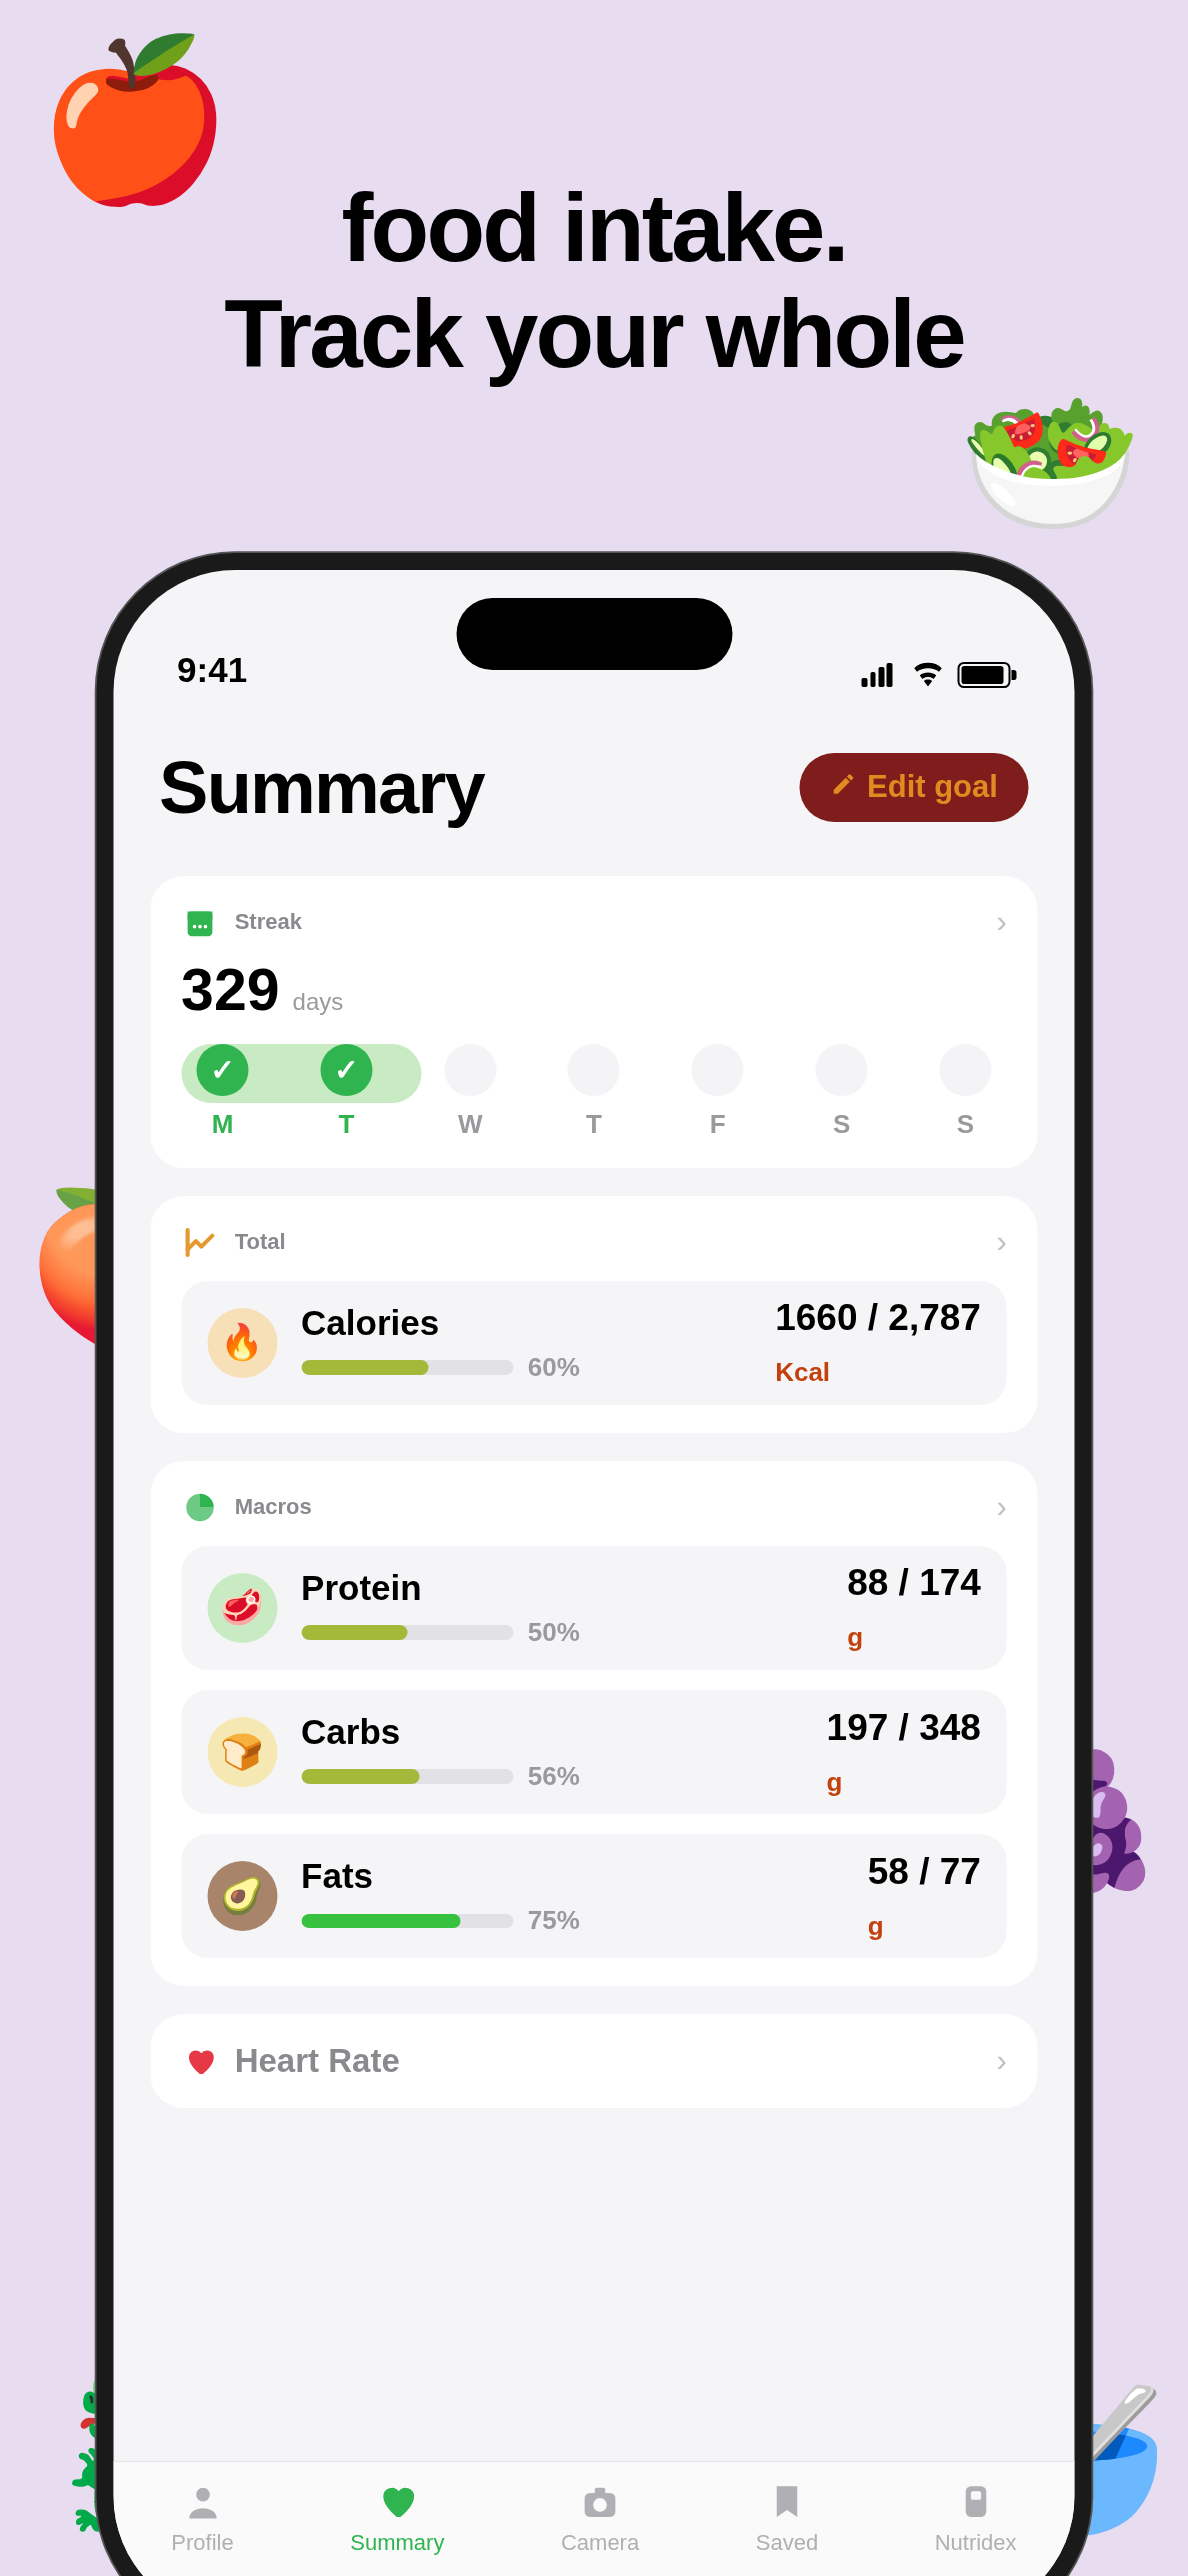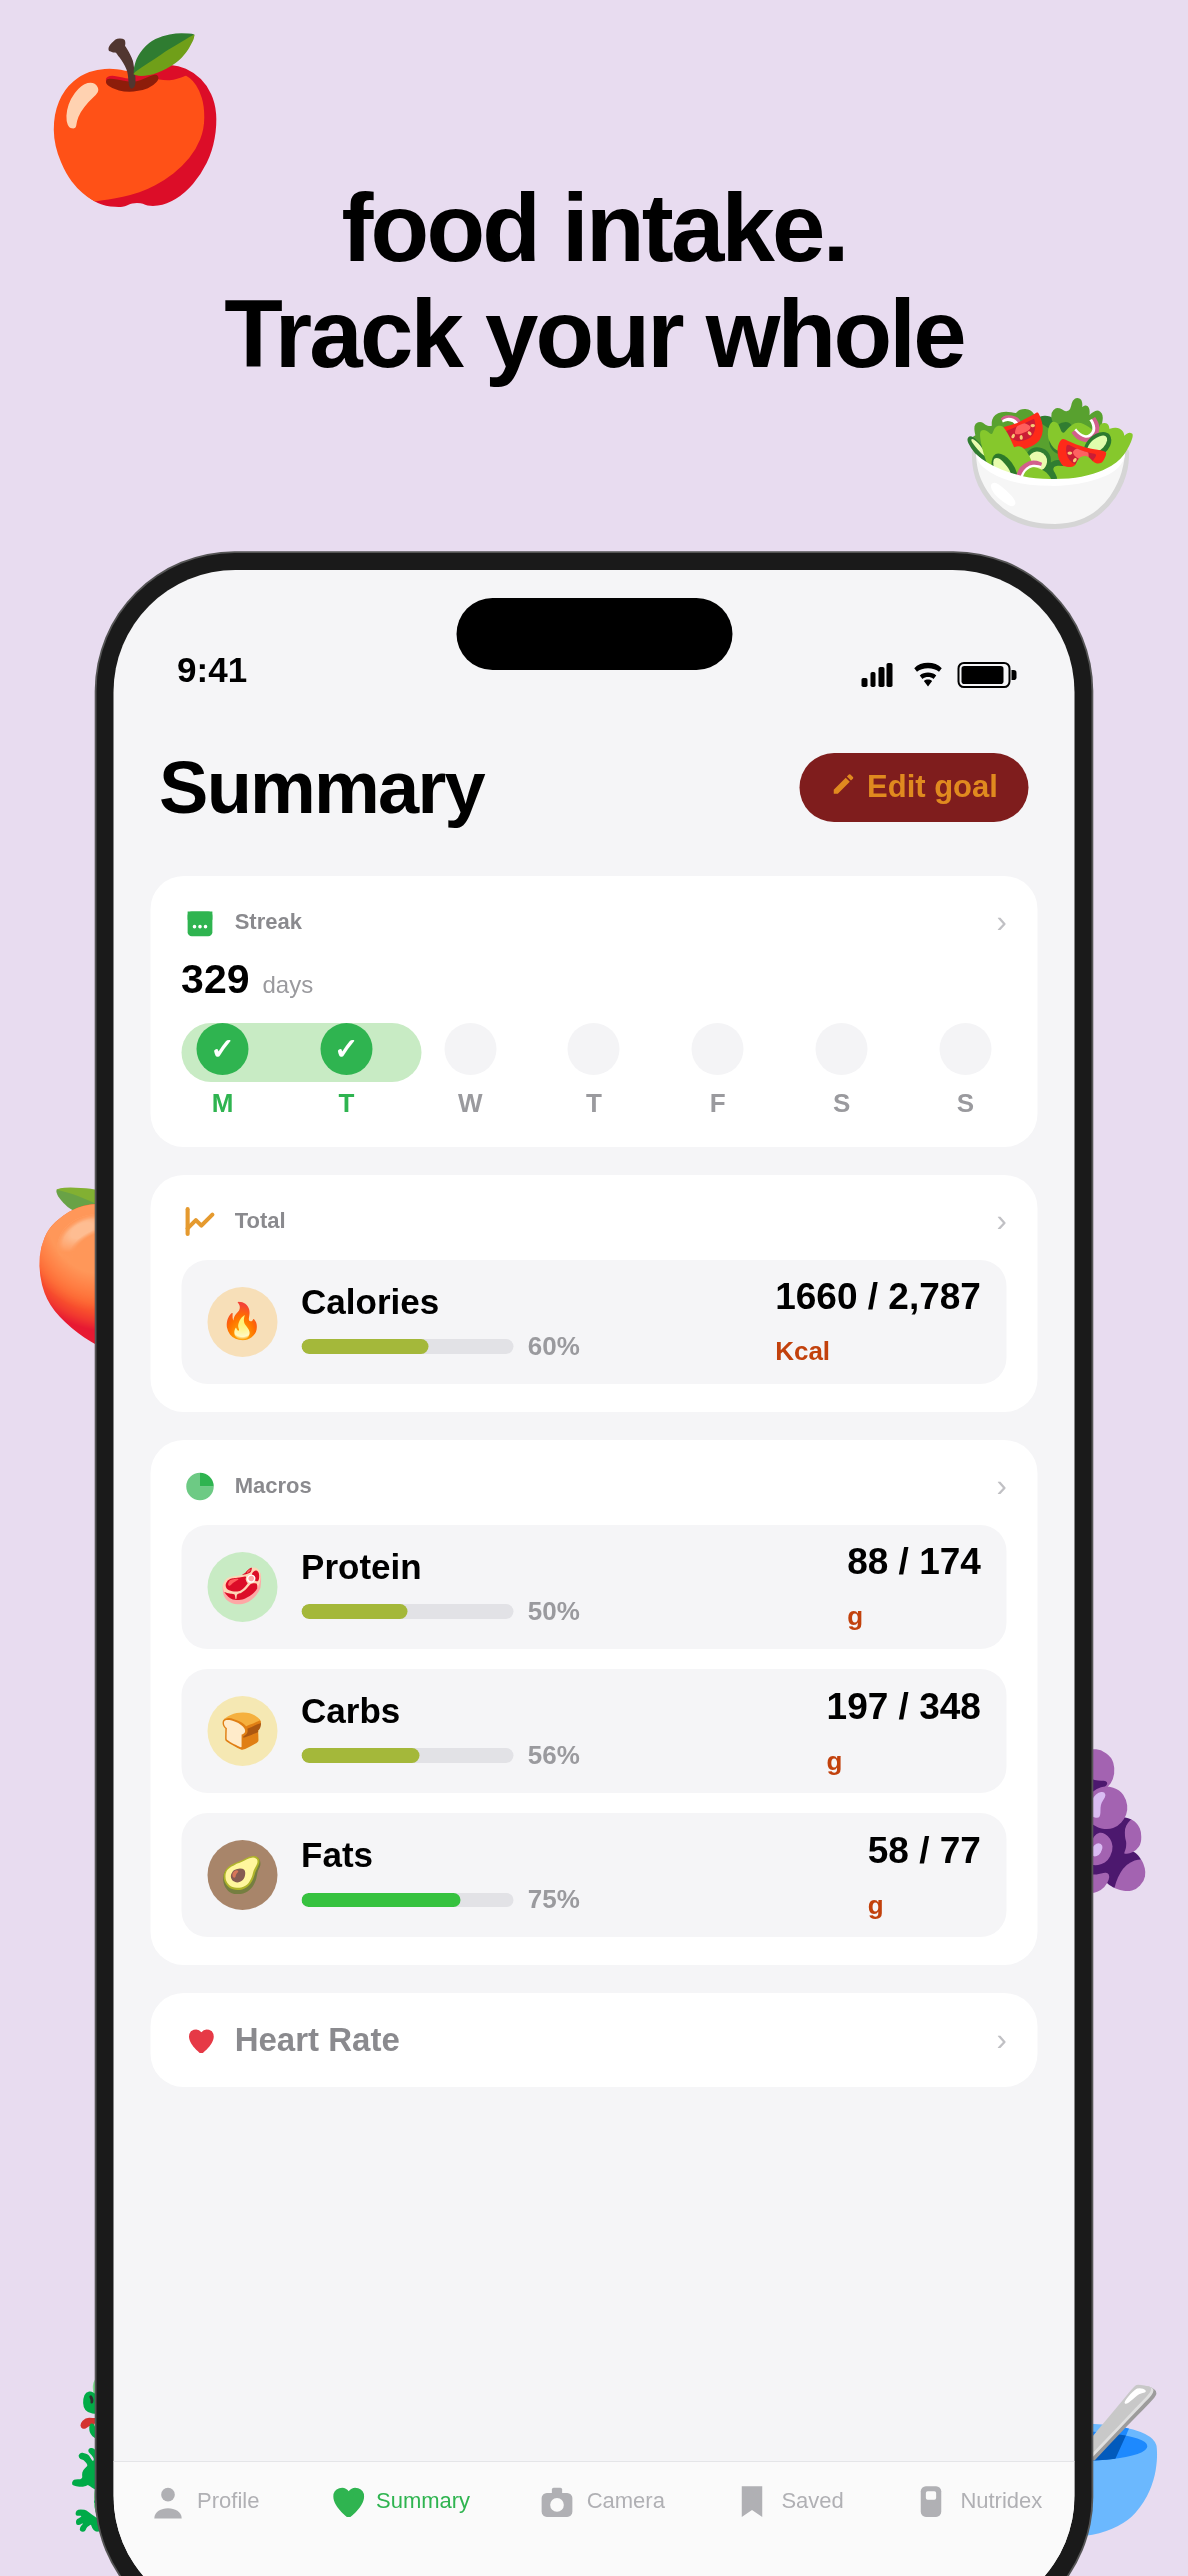--- a/index.html
+++ b/index.html
@@ -121,21 +121,21 @@
 
   
   .card-header { display:flex; align-items:center; justify-content:space-between; }
   .card-header-left { display:flex; align-items:center; gap:16.6px; }
   .card-header-left .lbl { font-size: 22px; color:#8a8a8e; font-weight:600; }
   .chevron { color:#c0c0c4; font-size:31px; }
   .streak-icon, .chart-icon, .pie-icon, .heart-icon {
     width: 37px; height: 37px; display:flex; align-items:center; justify-content:center;
   }
   .streak-val { display:flex; align-items:baseline; gap:13px; margin-top:14.7px; }
-  .streak-num { font-size: 41px; font-weight:800;}
+  .streak-num { font-size: 59px; font-weight:800;}
   .streak-unit { font-size:24px; color:#9a9a9e; }
 
   .week-row { display:flex; justify-content:space-between; margin-top:20px; align-items:flex-start; position:relative;}
   .week-fill { position:absolute; left:0; top:0; height:59px; width:240px; background:#c8ebc4; border-radius:37px; z-index:0;}
   .day-col { display:flex; flex-direction:column; align-items:center; gap:13px; z-index:1; width:83px;}
   .day-dot { width:52px; height:52px; border-radius:50%; background:#f4f4f6; }
   .day-dot.done { background:#2fb450; display:flex; align-items:center; justify-content:center;}
   .day-dot.done::after { content:"✓"; color:#fff; font-size:29.5px; font-weight:900;}
   .day-lbl { font-size:26px; font-weight:700; color:#9a9a9e; }
   .day-lbl.green { color:#2fb450; }
@@ -160,21 +160,21 @@
   .nutri-unit { font-size:26px; color:#c2410c; font-weight:600;}
 
   
   .heart-card .card-header-left .lbl { font-size:33px; }
 
   
   .tabbar {
     position:absolute; bottom:0; left:0; right:0; height:157px; background:#fafafa;
     border-top:0.9px solid #e5e5e8; display:flex; justify-content:space-around; align-items:flex-start; padding-top:16.6px;
   }
-  .tab { display:flex; flex-direction:row; align-items:center; gap:7.4px; }
+  .tab { display:flex; flex-direction:column; align-items:center; gap:7.4px; }
   .tab-icon { width:44px; height:44px; display:flex; align-items:center; justify-content:center; color:#b0b0b4;}
   .tab-lbl { font-size:22px; color:#b0b0b4; font-weight:500;}
   .tab.active .tab-icon, .tab.active .tab-lbl { color:#2fb450; }
 </style>
 </head>
 <body>
 
 <div class="decor pomegranate">🍎</div>
 <div class="decor bowl">🥗</div>
 <div class="decor peach">🍑</div>

